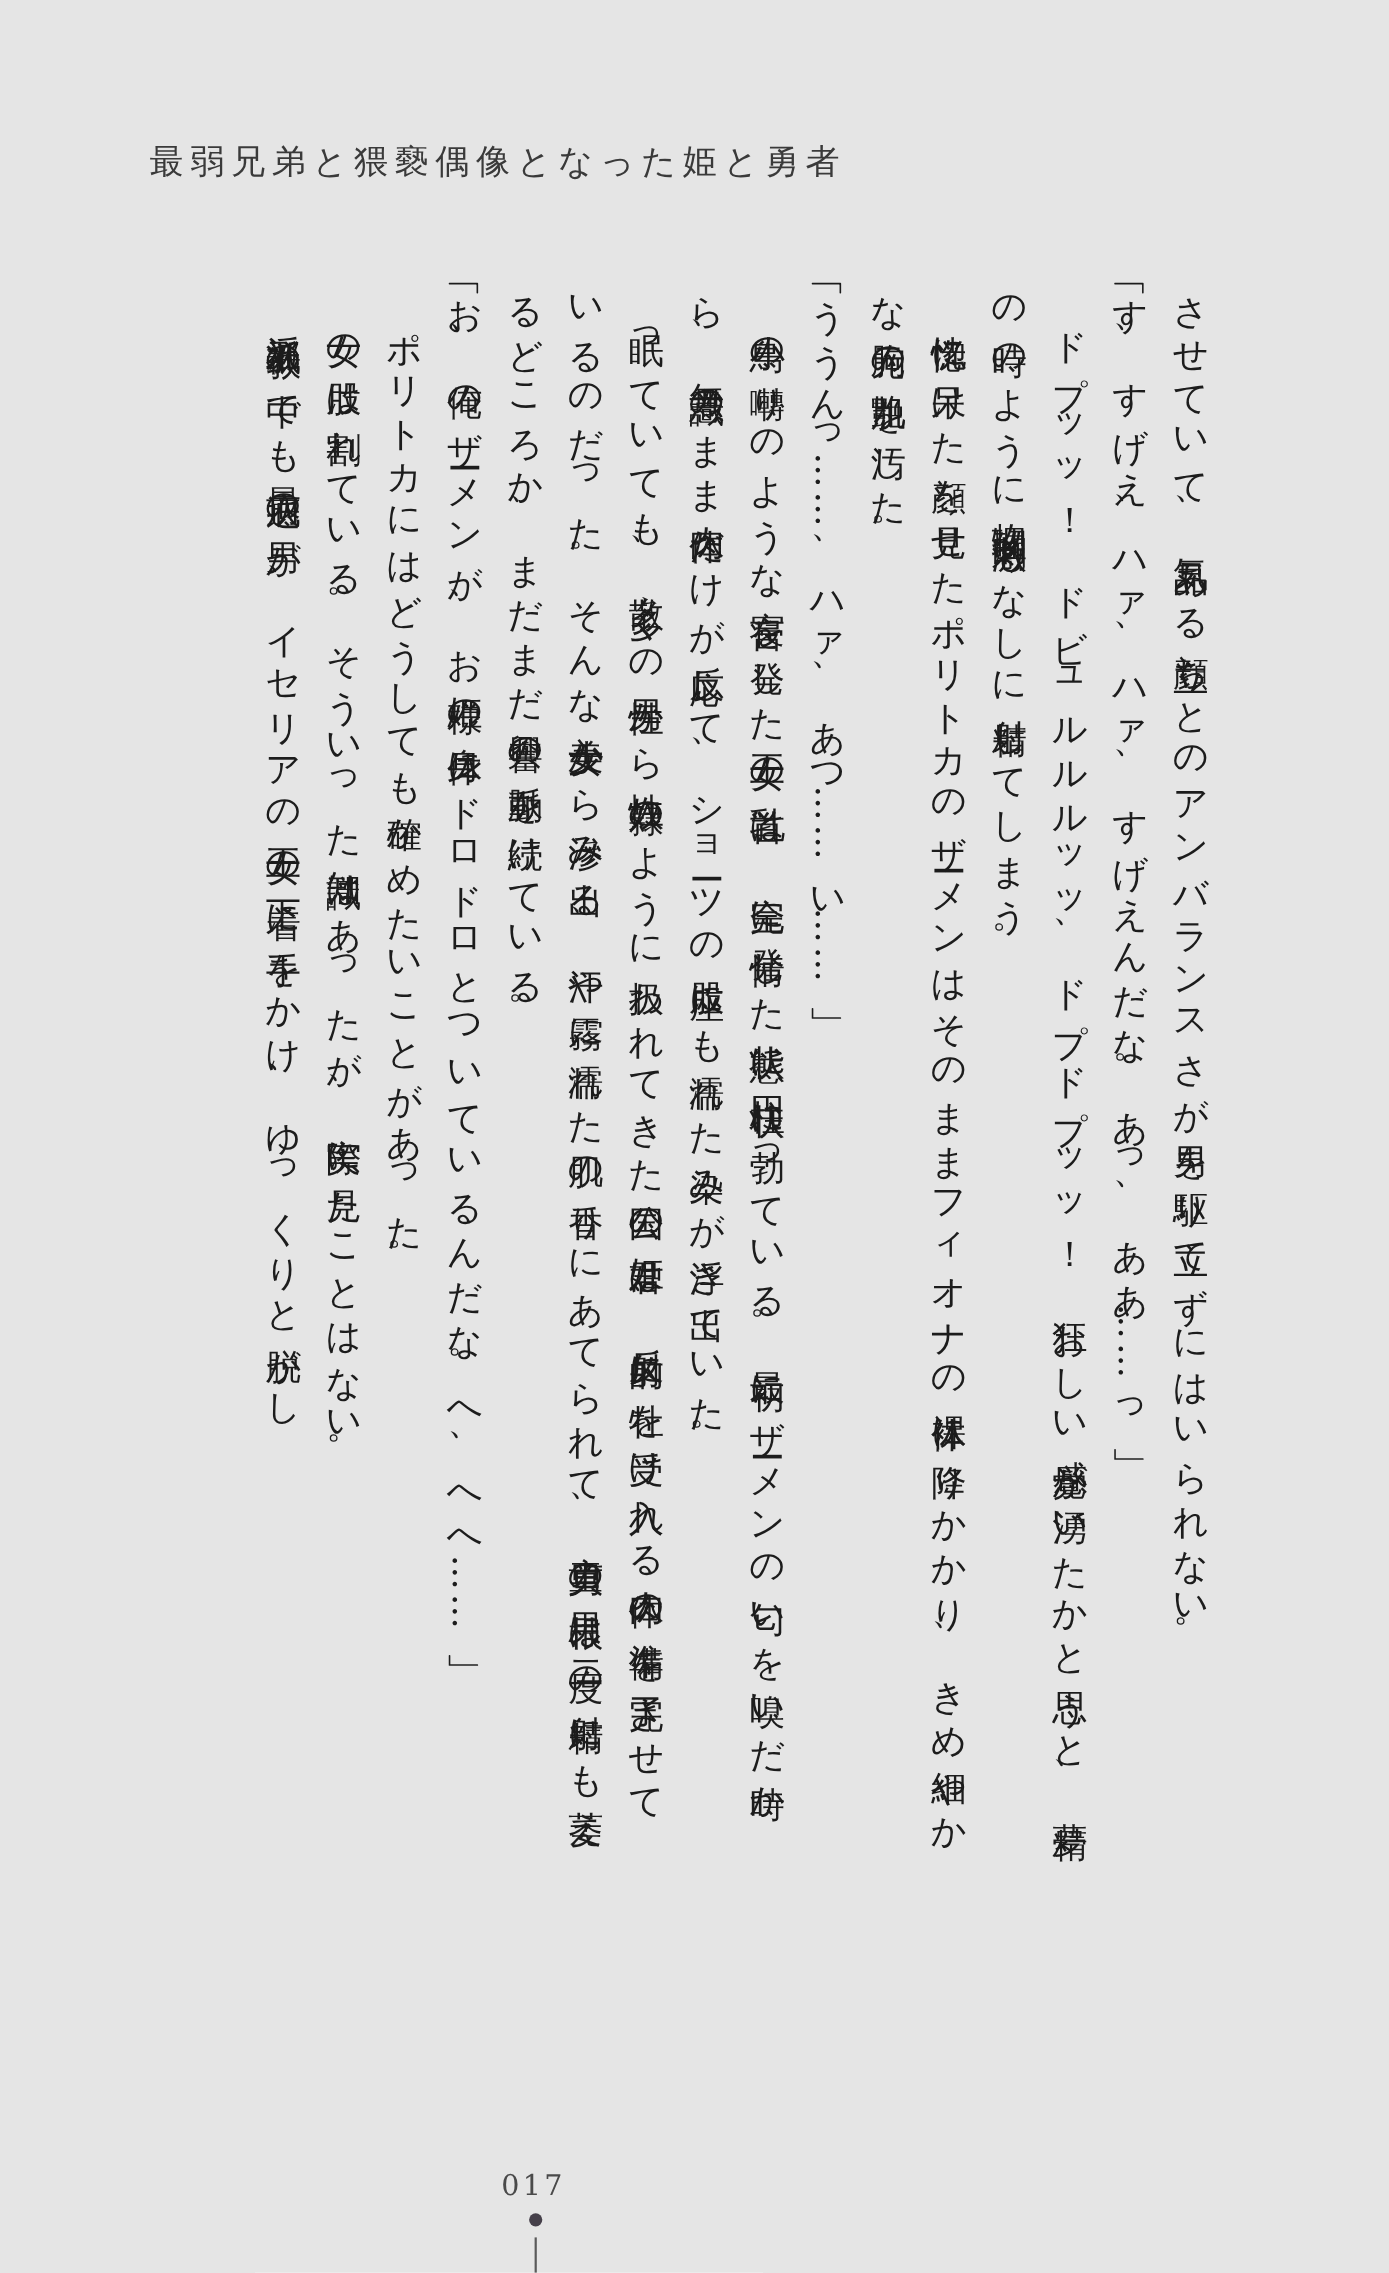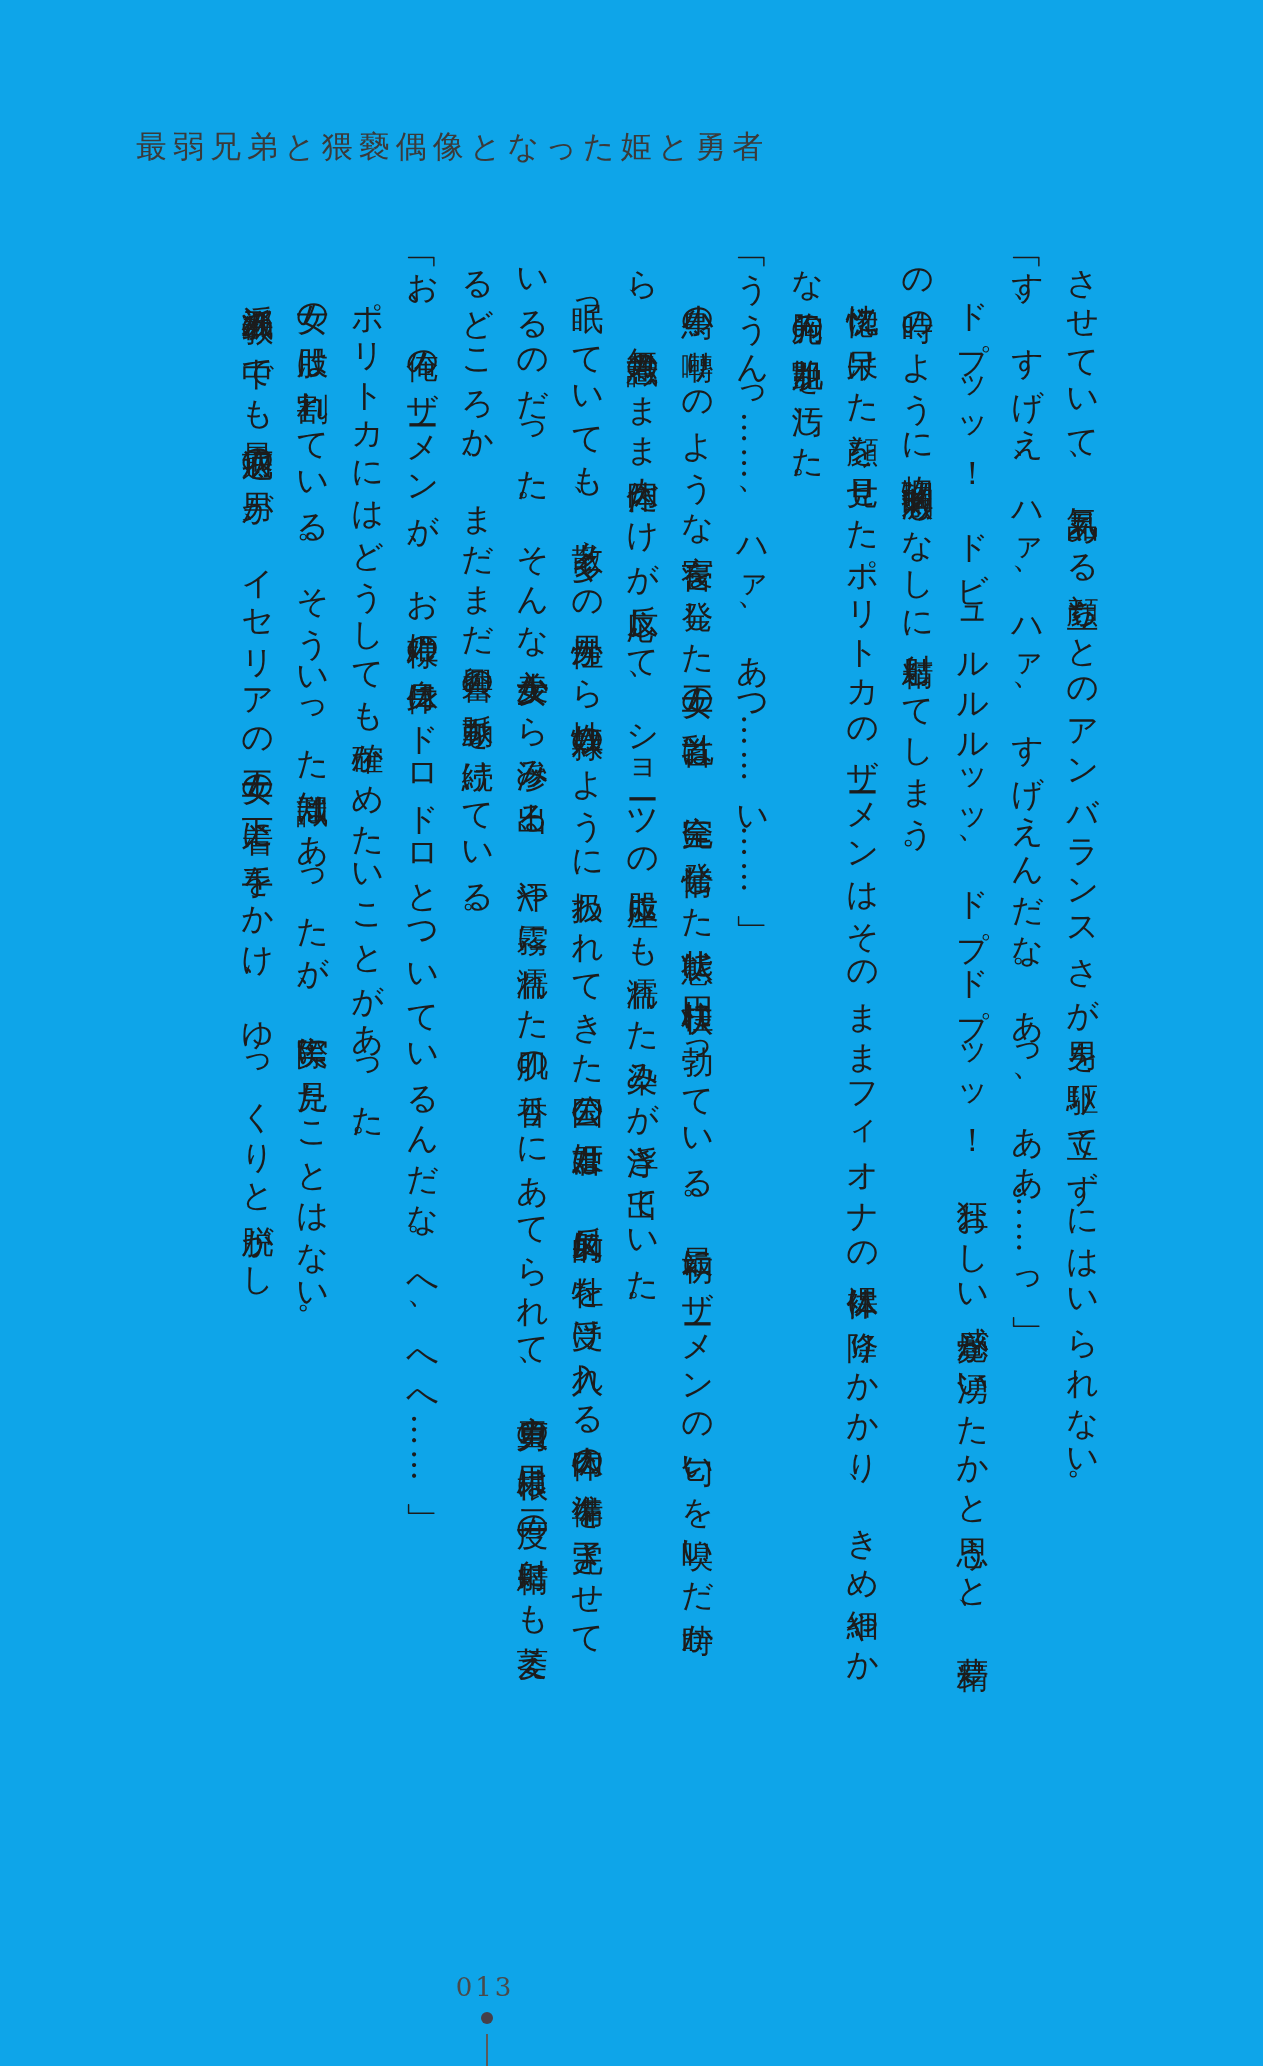--- a/index.html
+++ b/index.html
@@ -10,21 +10,21 @@
     width: 1263px;
     height: 2066px;
     position: relative;
     background: #ffffff;
     font-family: "DejaVu Serif", "Liberation Serif", serif;
     overflow: hidden;
   }
   .page {
     position: absolute;
     inset: 0;
-    background: #0ea5e9;
+    background: #e5e5e5;
   }
   
   .running-title {
     position: absolute;
     top: 126px;
     left: 136px;
     font-size: 31px;
     letter-spacing: 6px;
     color: #3a3a3a;
     white-space: nowrap;
@@ -96,18 +96,18 @@
       <p class="para indent">恍惚に呆けた顔を見せたポリトカのザーメンはそのままフィオナの裸体に降りかかり、きめ細やかな胸元の艶肌を汚した。</p>
       <p class="para">「ううんっ……、ハァ、あつ……い……」</p>
       <p class="para indent">小鳥の囀りのような寝言を発した王女の乳首は、完全に発情した状態に円柱状に勃っている。最初にザーメンの匂いを嗅いだ時から、無意識のまま肉体だけが反応して、ショーツの股座にも濡れた染みが浮き出ていた。</p>
       <p class="para indent">眠っていても、散々多くの男性から性奴隷のように扱われてきた公国の姫君は、反射的に牡を受け入れる肉体の準備を完了させているのだった。そんな美少女から滲み出る、汗や霧に濡れた肌の香りにあてられて、童貞男の男根は二度の射精にも萎えるどころか、まだまだ興奮の脈動を続けている。</p>
       <p class="para">「お、俺のザーメンが、お姫様の身体にドロドロとついているんだな。へ、へへ……」</p>
       <p class="para indent">ポリトカにはどうしても確かめたいことがあった。</p>
       <p class="para indent">女の股は割れている。そういった知識はあったが、実際に見たことはない。</p>
       <p class="para indent">淫祇邪教の中でも最底辺の男が、イセリアの王女の下着に手をかけ、ゆっくりと脱がし</p>
     </div>
 
-  <div class="folio">013</div>
+  <div class="folio">017</div>
 
   <div class="foot-dot"></div>
   <div class="foot-line"></div>
 
 </div>
 
 </body></html>

